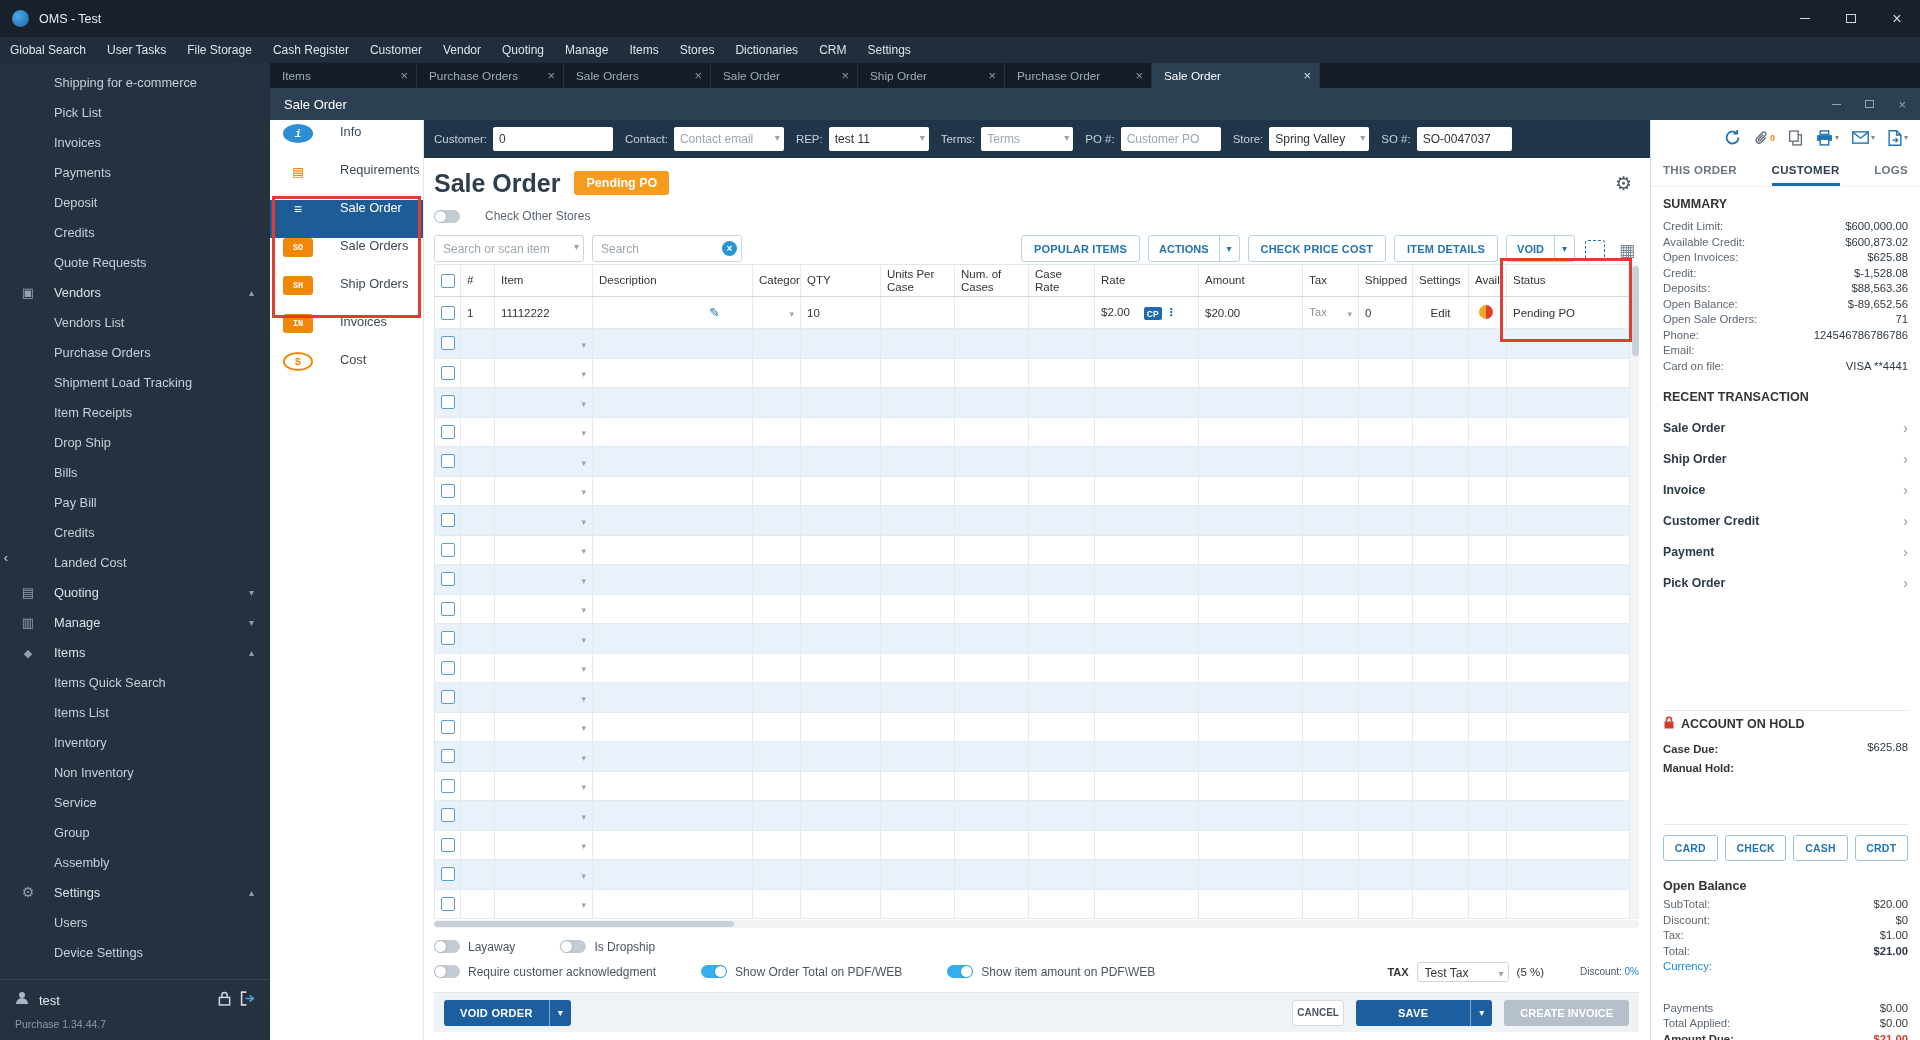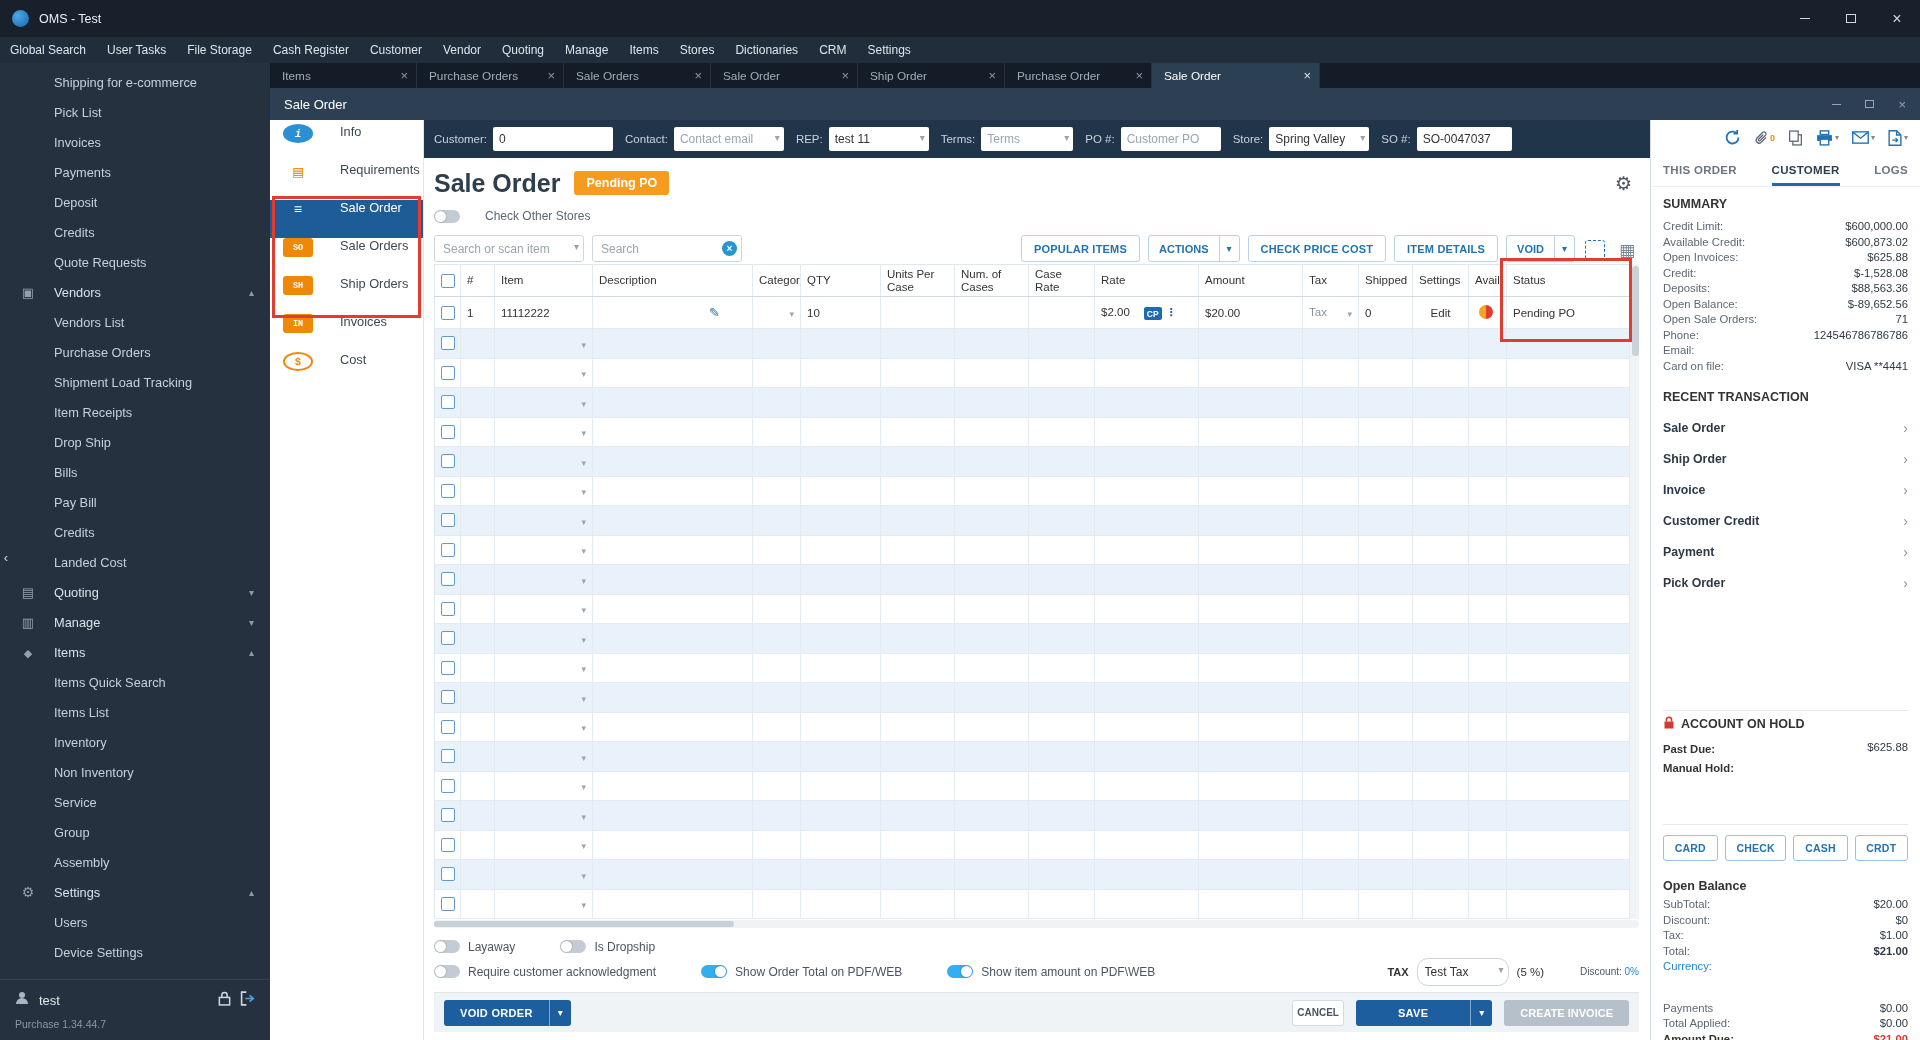--- a/index.html
+++ b/index.html
@@ -150,21 +150,21 @@
   .hscroll { width:1205px; height:8px; background:#f0f2f4; margin-top:1px; position:relative; border-radius:4px; }
   .hthumb { position:absolute; left:0; top:1px; width:300px; height:6px; background:#c8d1d9; border-radius:3px; }
 
   
   .footer { width:1205px; margin-top:6px; }
   .f-row { display:flex; align-items:center; gap:45px; height:25px; }
   .tg { display:flex; align-items:center; gap:8px; }
   .tg span.lbl { font-size:12px; color:#4a5560; white-space:nowrap; }
   .tax-group { margin-left:auto; display:flex; align-items:center; gap:8px; }
   .tax-label { font-size:11px; font-weight:bold; color:#333; }
-  .tax-combo { width:92px; height:28px; border:1px solid #cdd6de; border-radius:11px; background:#fff; }
+  .tax-combo { width:92px; height:20px; border:1px solid #cdd6de; border-radius:3px; background:#fff; }
   .tax-combo .fi2 { width:100%; height:100%; border:none; background:transparent; font-size:12px; padding:0 16px 0 7px; color:#333; outline:none; font-family:inherit; }
   .tax-pct { font-size:11.5px; color:#333; }
   .discount { font-size:10px; color:#4a5560; margin-left:28px; }
   .discount .d-val { color:#1e88d2; }
 
   
   .action-bar { width:1205px; height:40px; margin-top:8px; background:#f0f3f6; border-top:1px solid #dfe5ea; display:flex; align-items:center; padding:0 10px; gap:12px; }
   .btn-split { display:flex; height:26px; border-radius:3px; overflow:hidden; background:#1d5e9e; }
   .btn-split .bm { display:flex; align-items:center; padding:0 16px; color:#fff; font-size:11px; font-weight:bold; letter-spacing:.3px; }
   .btn-split .bc { width:22px; display:flex; align-items:center; justify-content:center; border-left:1px solid rgba(255,255,255,.45); color:#fff; font-size:10px; }
@@ -1307,21 +1307,21 @@
               <div class="hold-title">
                 <span><svg width="12" height="13" viewBox="0 0 12 13">
                       <rect x="1.5" y="5.5" width="9" height="7" fill="#d43b2d"></rect>
                       <path d="M3.5 5.5V3.8a2.5 2.5 0 0 1 5 0v1.7" fill="none" stroke="#d43b2d" stroke-width="1.6"></path>
                     </svg></span>
                 <span>ACCOUNT ON HOLD</span>
               </div>
               <div class="kv-list bold-l">
 
                   <div class="kv">
-                    <span class="kv-l">Past Due:</span>
+                    <span class="kv-l">Case Due:</span>
                     <span class="kv-v">$625.88</span>
                   </div>
 
                   <div class="kv">
                     <span class="kv-l">Manual Hold:</span>
                     <span class="kv-v"></span>
                   </div>
                 </div>
             </div>
 

